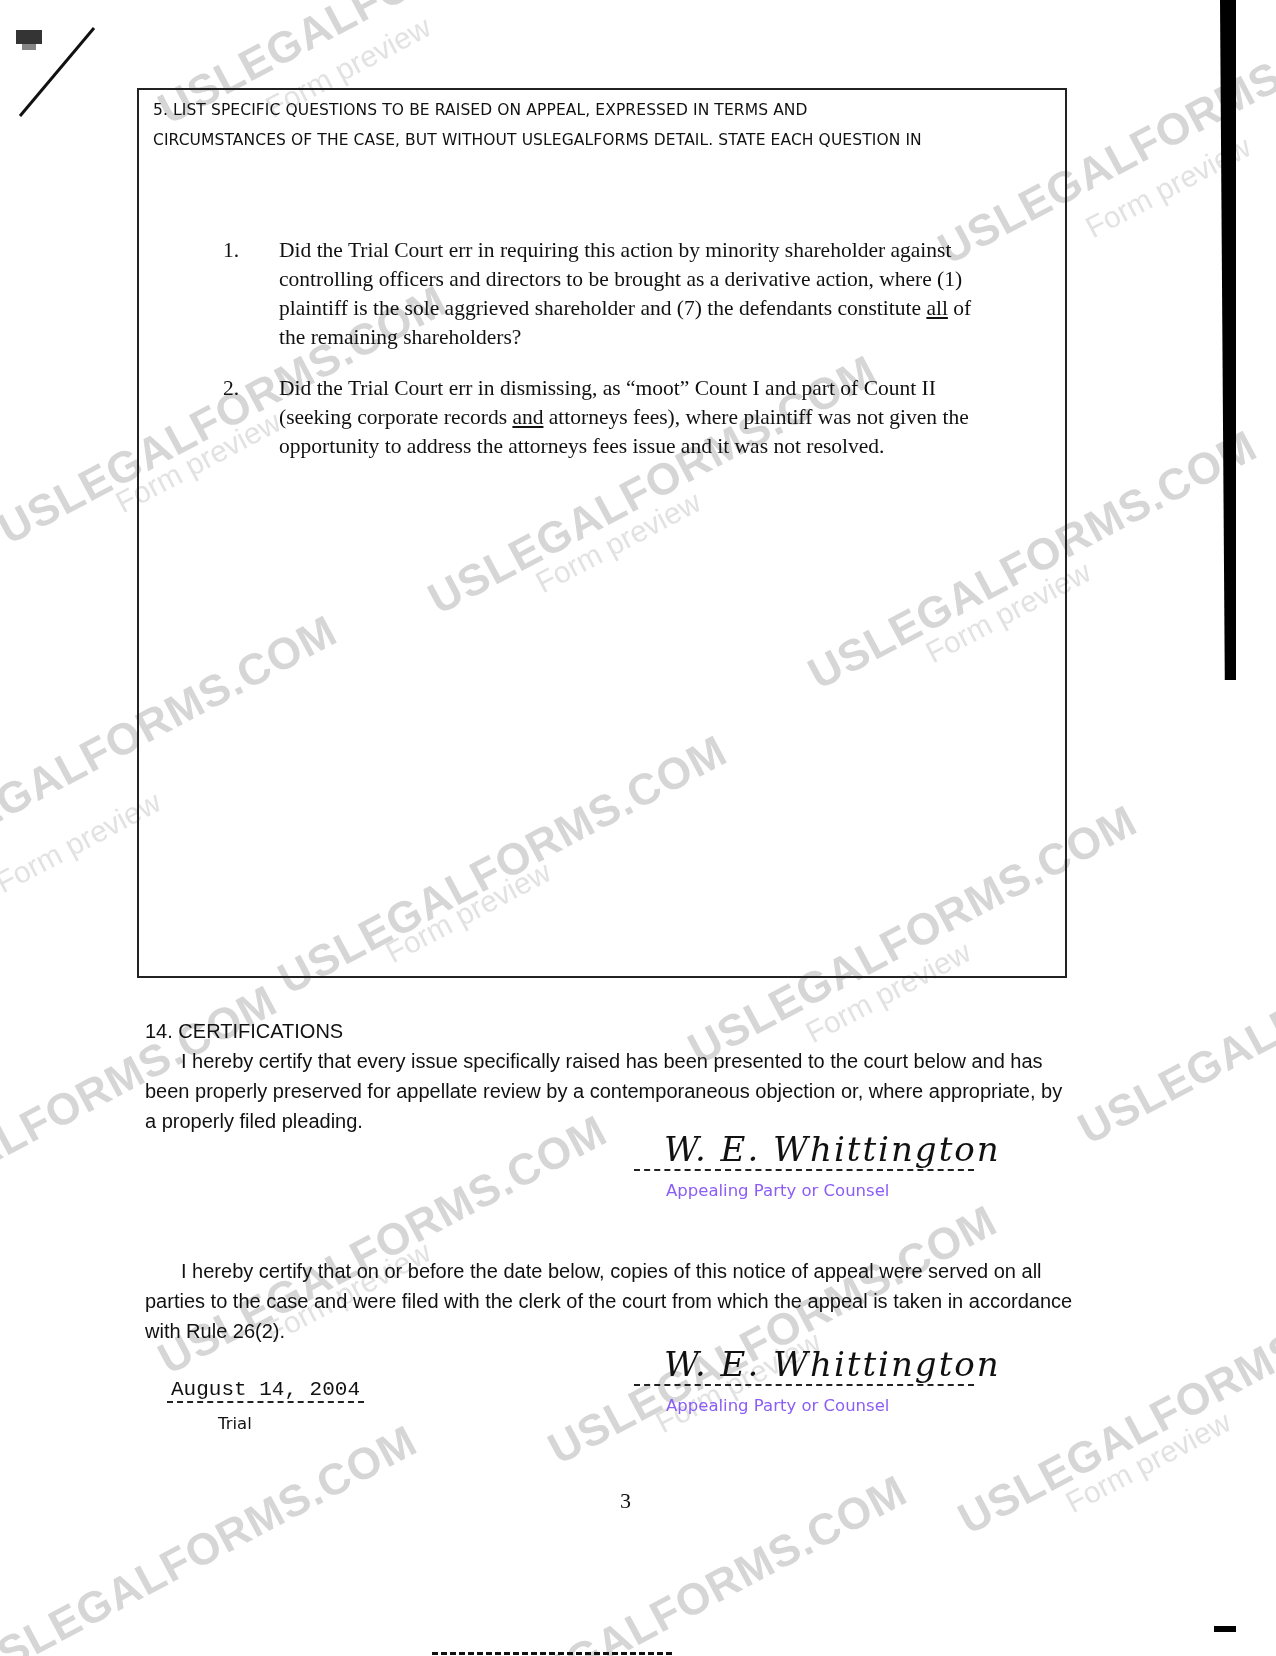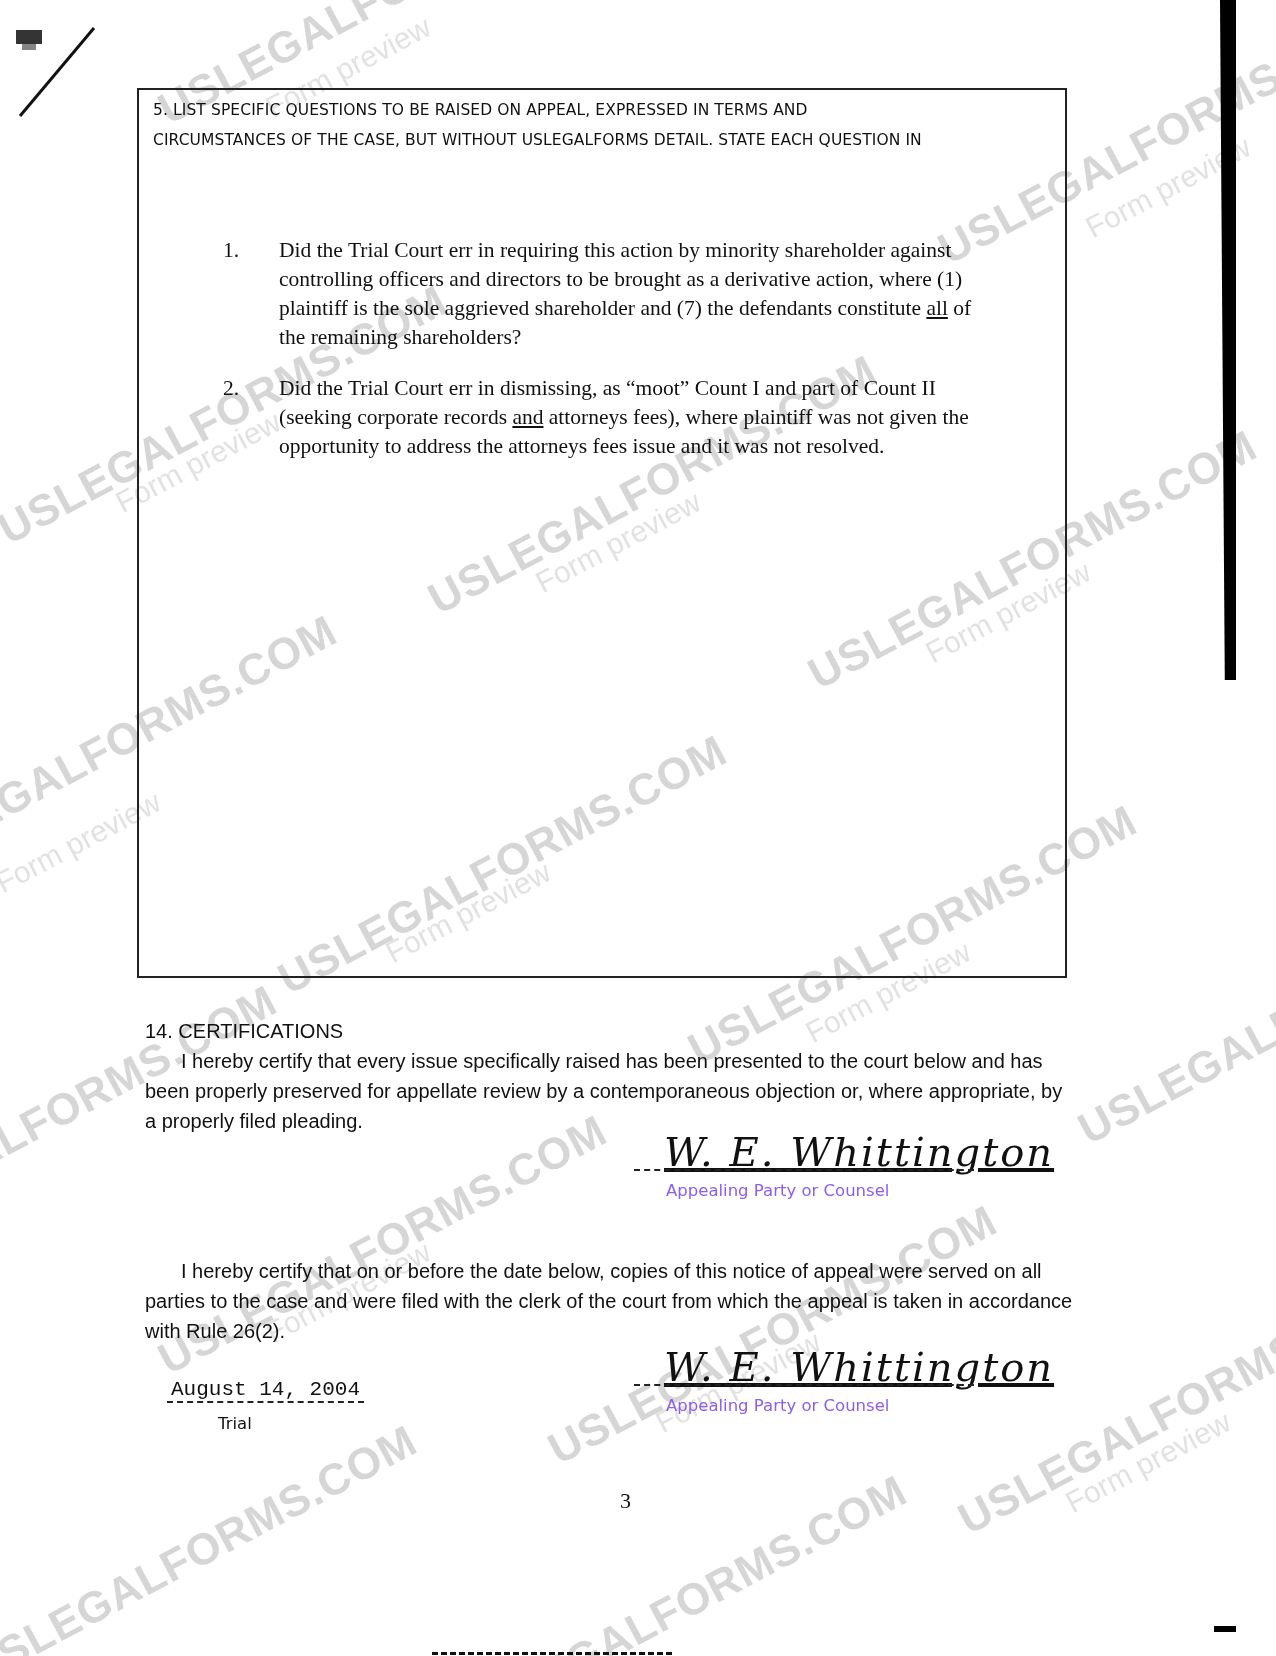--- a/index.html
+++ b/index.html
@@ -48,21 +48,21 @@
     position: absolute; left: 145px; width: 940px; z-index: 2;
     font-family: Liberation Sans, sans-serif; font-size: 20px; line-height: 30px; color: #111;
   }
   .indent { text-indent: 36px; }
   .sig-block { position: absolute; width: 340px; z-index: 2; }
   .sig-line {
     position: absolute; left: 0; width: 340px; height: 0; border-top: 2px dashed #222;
   }
   .sig-script {
     position: absolute; left: 30px; font-family: "DejaVu Serif", serif; font-style: italic;
-    font-size: 40px; color: #111; letter-spacing: 2px; white-space: nowrap; text-decoration: underline;
+    font-size: 34px; color: #111; letter-spacing: 2px; white-space: nowrap;
   }
   .sig-label {
     position: absolute; left: 32px; font-family: "DejaVu Sans", sans-serif; font-size: 16.5px; color: #8b5cf6;
     white-space: nowrap;
   }
   .date-val {
     position: absolute; left: 167px; top: 1378px; font-family: "Liberation Mono", monospace;
     font-size: 21px; color: #111; border-bottom: 2px dashed #222; padding: 0 4px; z-index: 2;
   }
   .date-label {

